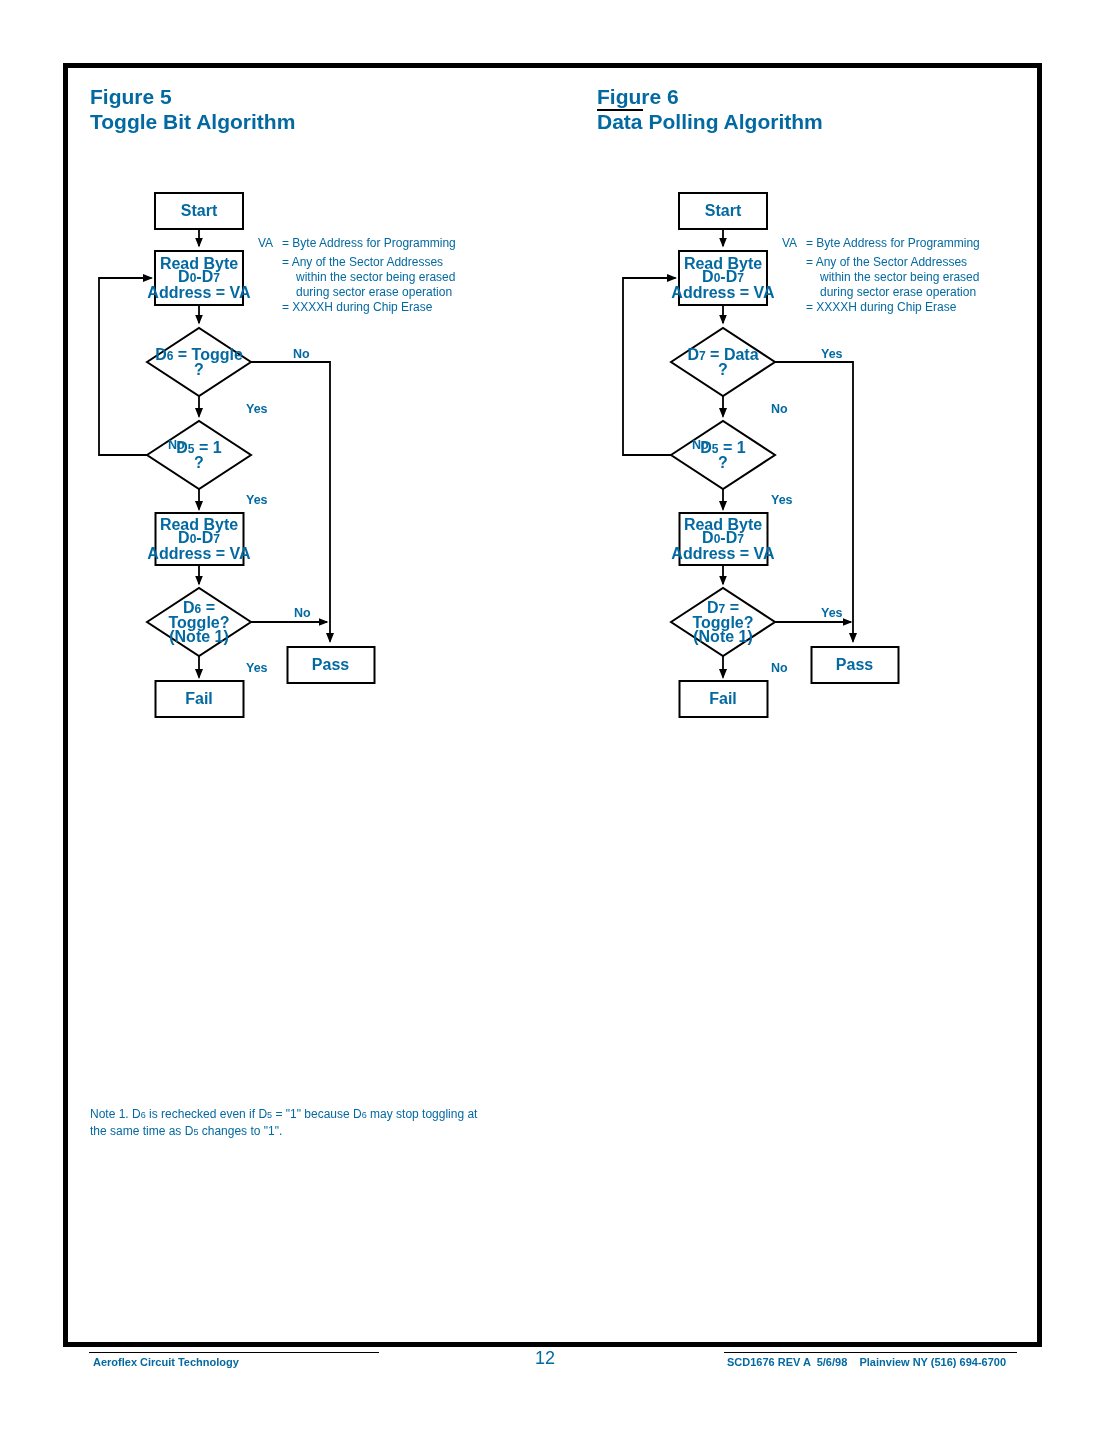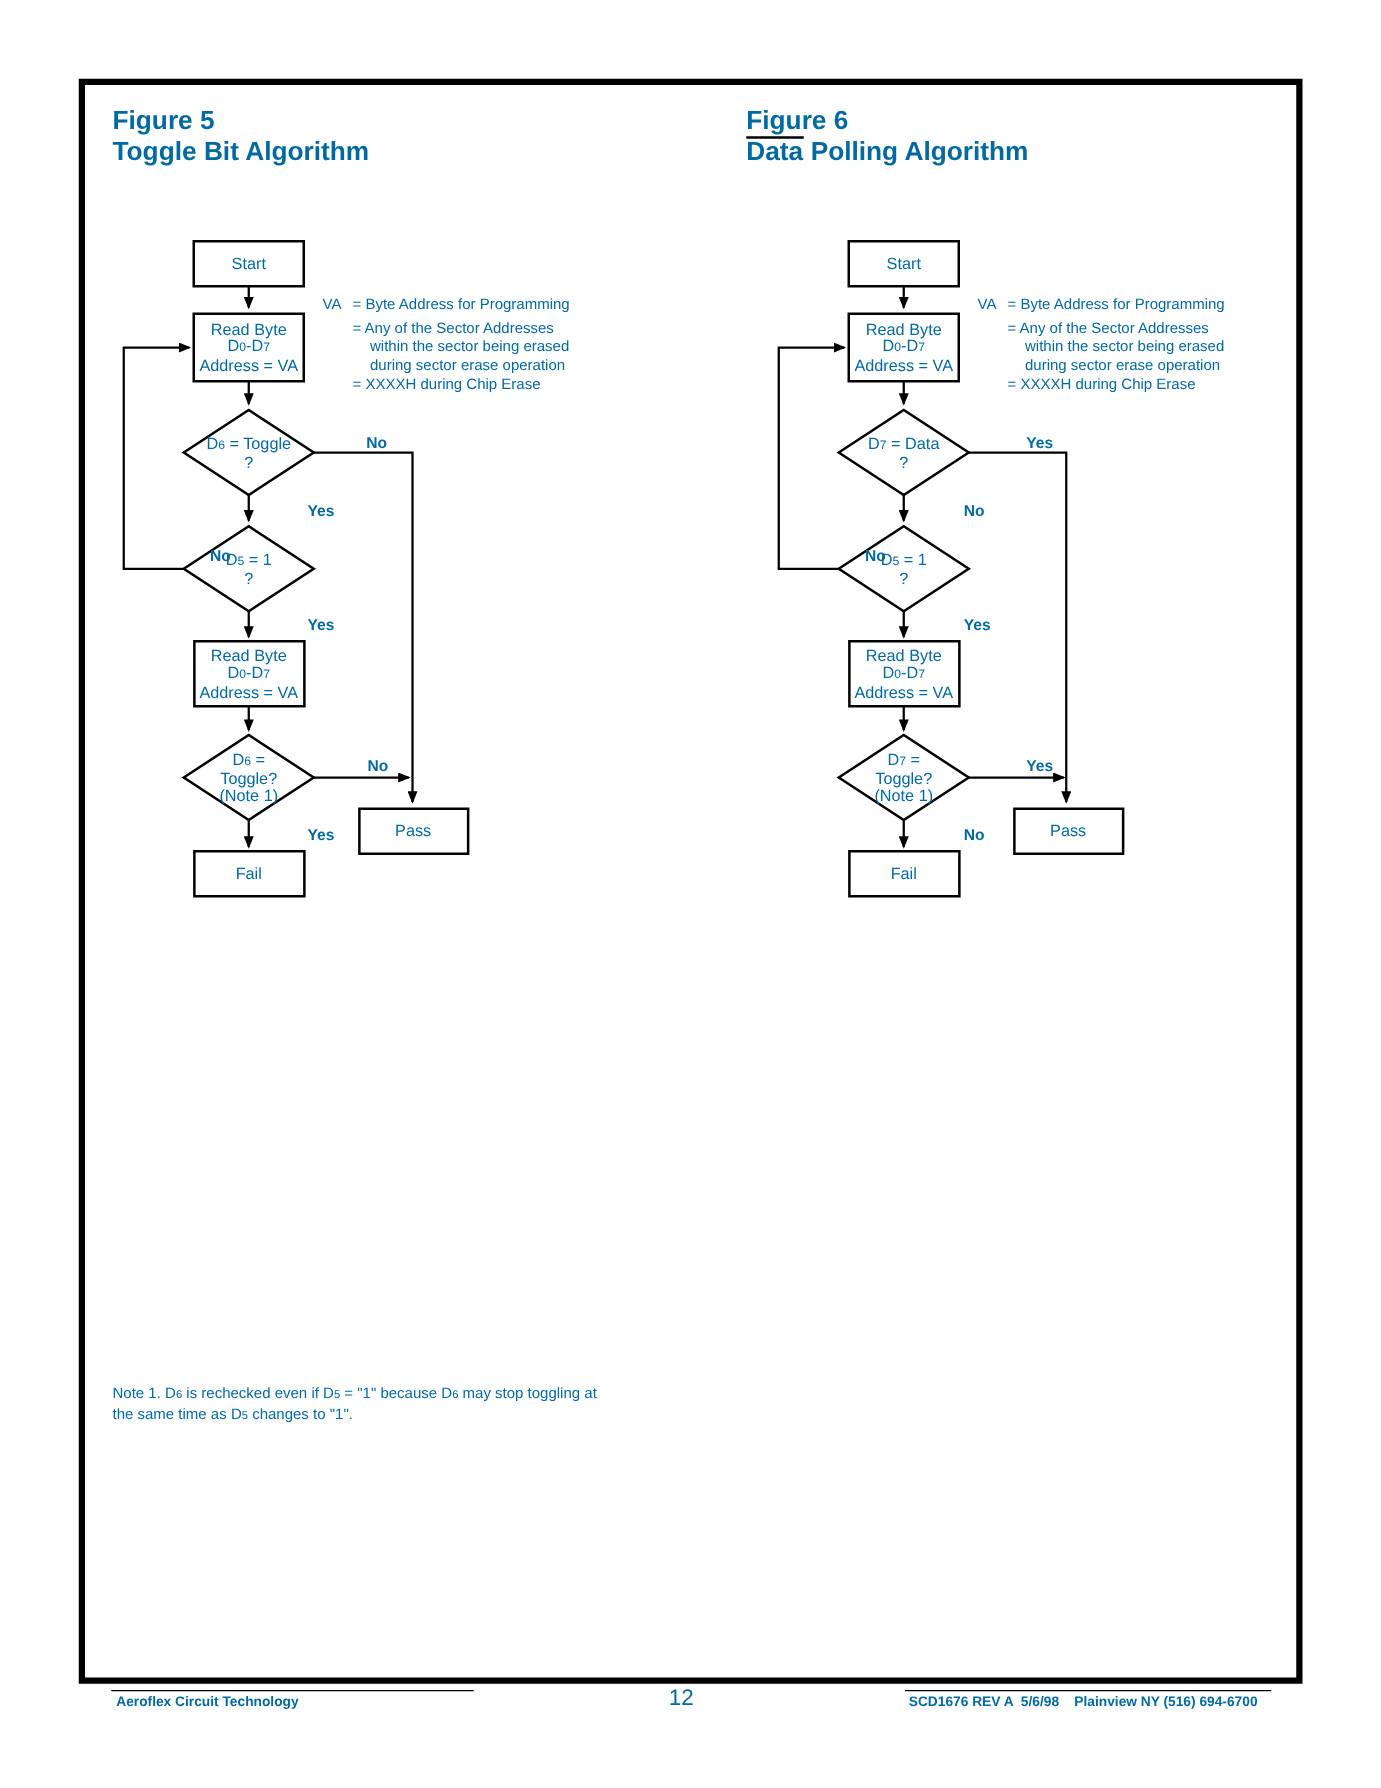--- a/index.html
+++ b/index.html
@@ -4,21 +4,21 @@
 <style>
   html,body{margin:0;padding:0;background:#e8e8e8;}
   .page{position:relative;width:1105px;height:1430px;background:#ffffff;overflow:hidden;
         font-family:"Liberation Sans","DejaVu Sans",sans-serif;color:#0369a1;}
   .border-box{position:absolute;left:63px;top:63px;width:979px;height:1284px;
               border:5px solid #000;box-sizing:border-box;}
   .title{position:absolute;font-size:21px;font-weight:bold;line-height:25px;white-space:nowrap;}
   .ol{display:inline-block;border-top:2.5px solid #000;padding-top:0px;line-height:1.02;}
   .rest-word{margin-left:6px;}
   .node{position:absolute;display:flex;flex-direction:column;align-items:center;justify-content:center;
-        text-align:center;font-weight:normal;font-size:13px;line-height:13.5px;white-space:nowrap;}
+        text-align:center;font-weight:bold;font-size:16px;line-height:13.5px;white-space:nowrap;}
   .lbl{position:absolute;font-weight:bold;font-size:12.5px;white-space:nowrap;padding-left:40px;}
   .legend{position:absolute;font-weight:normal;font-size:12px;line-height:15px;white-space:nowrap;}
   .legend .l2{margin-top:4px;}
   .legend .ind{padding-left:14px;}
   .note{position:absolute;font-size:12px;line-height:15.5px;white-space:nowrap;}
   .rule{position:absolute;border-top:1.5px solid #000;}
   .foot{position:absolute;font-weight:bold;font-size:11px;white-space:pre;}
   .pagenum{position:absolute;font-size:18px;width:30px;text-align:center;}
   .ss{font-size:0.75em;}
   svg{position:absolute;left:0;top:0;}

